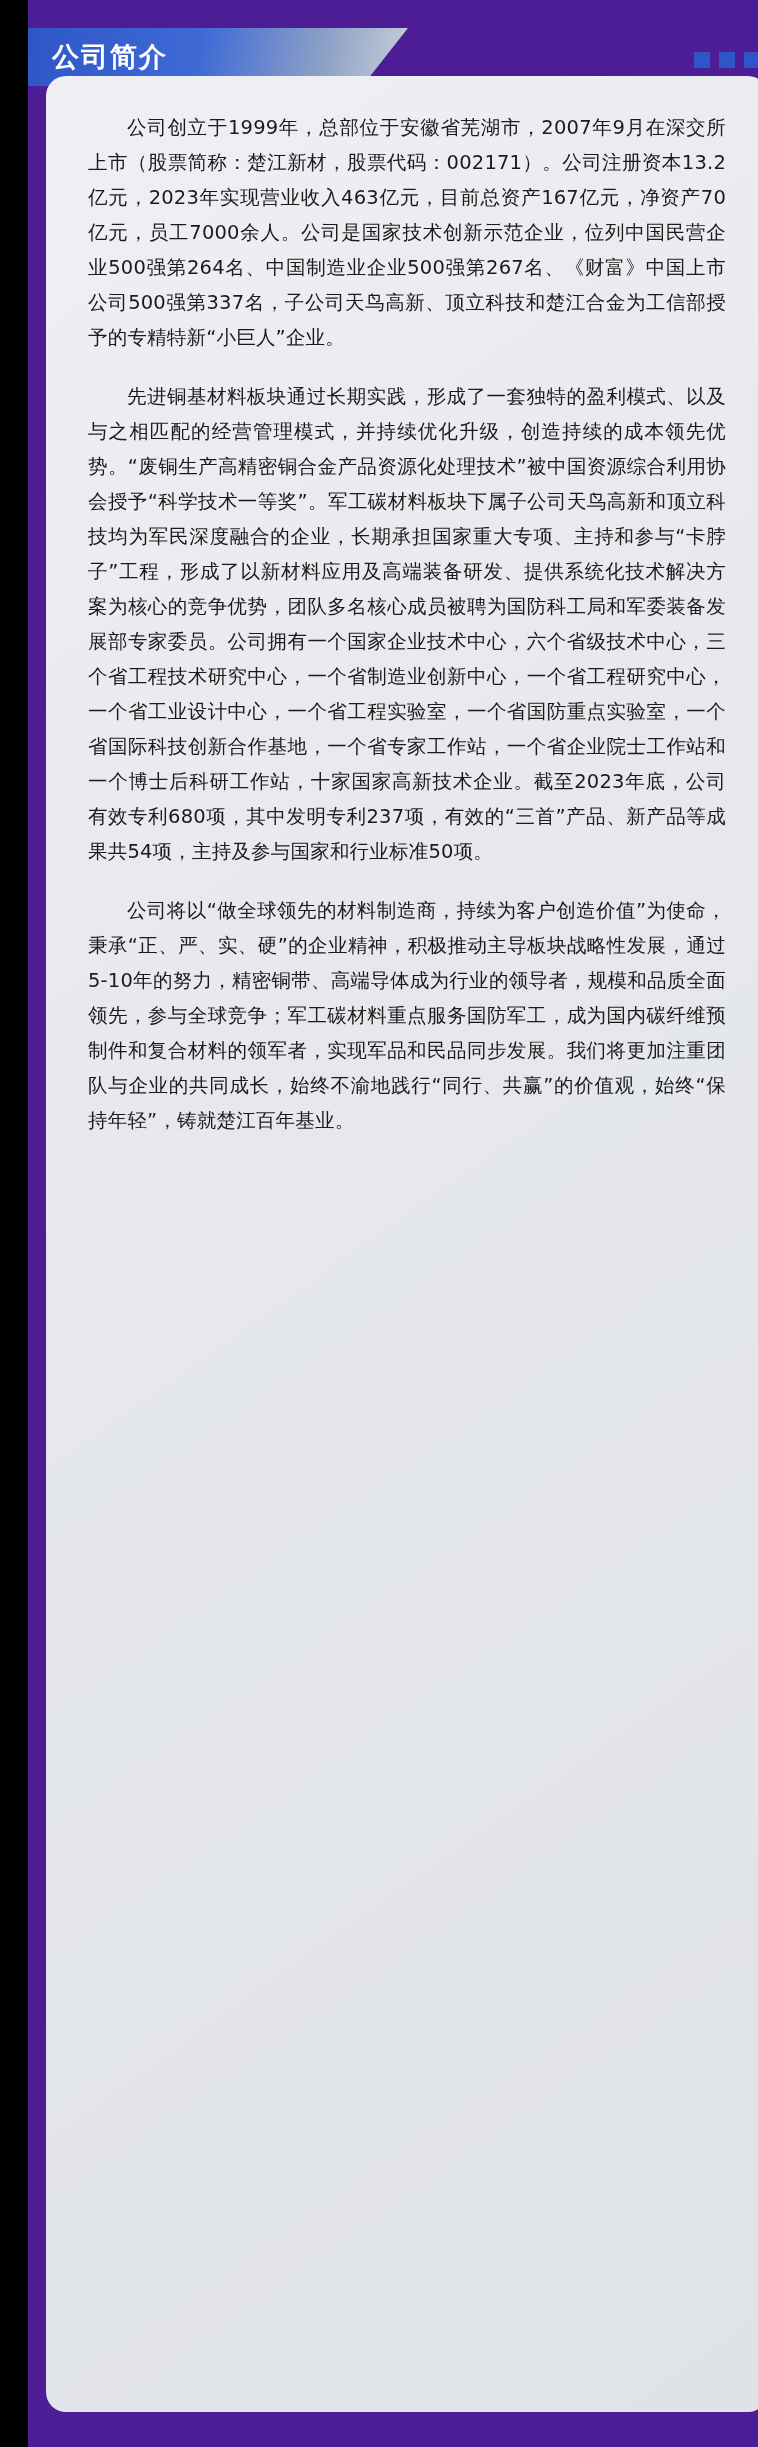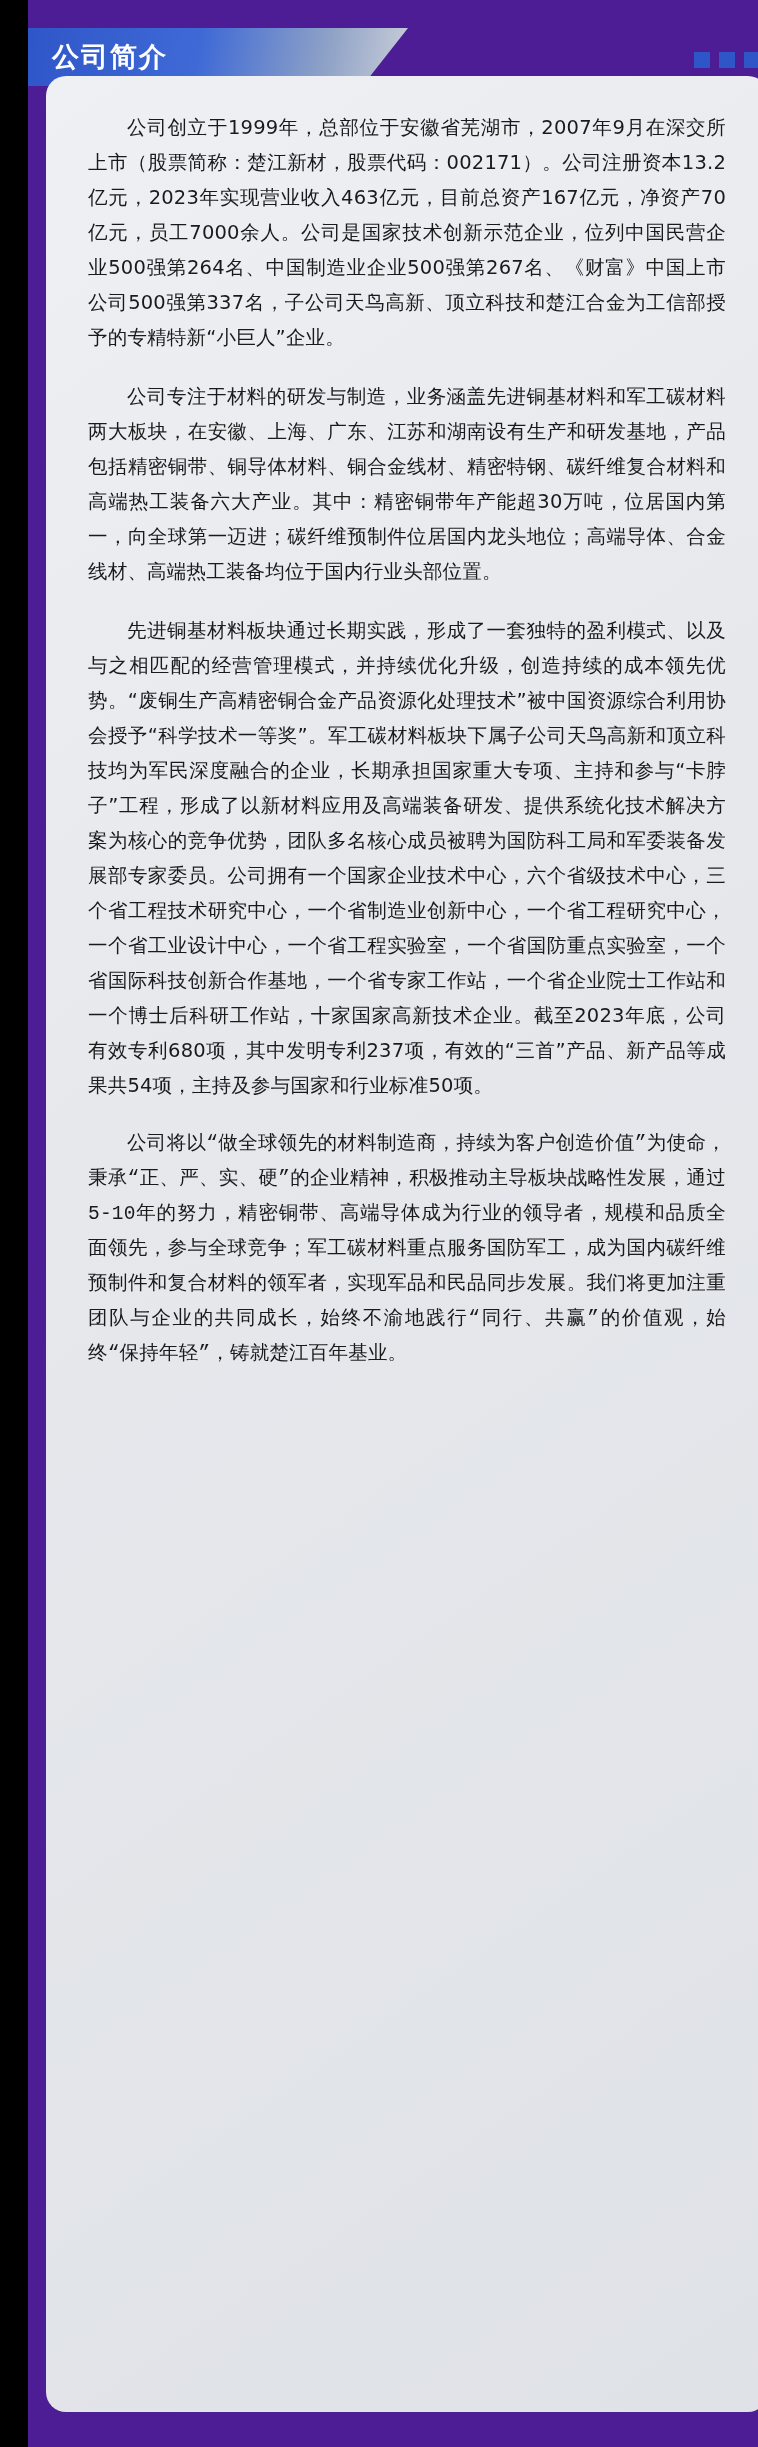--- a/index.html
+++ b/index.html
@@ -88,40 +88,38 @@
     line-height: 35px;
     color: #1a1a1a;
     text-align: justify;
     text-justify: inter-ideograph;
     text-indent: 2em;
     font-family: "DejaVu Sans", "Liberation Sans", sans-serif;
     letter-spacing: 0.2px;
   }
   p.para:last-child {
     margin-bottom: 0;
-    font-family: Liberation Mono, monospace;
   }
 </style>
 </head>
 <body>
 
 <div class="page">
 
   <div class="header">
     <div class="header-bar"></div>
     <div class="header-title">公司简介</div>
     <div class="header-dots">
       <i></i>
       <i></i>
       <i></i>
     </div>
   </div>
 
   <div class="card">
     <div class="card-inner">
       <p class="para">公司创立于1999年，总部位于安徽省芜湖市，2007年9月在深交所上市（股票简称：楚江新材，股票代码：002171）。公司注册资本13.2亿元，2023年实现营业收入463亿元，目前总资产167亿元，净资产70亿元，员工7000余人。公司是国家技术创新示范企业，位列中国民营企业500强第264名、中国制造业企业500强第267名、《财富》中国上市公司500强第337名，子公司天鸟高新、顶立科技和楚江合金为工信部授予的专精特新“小巨人”企业。</p>
-      <p class="para">公司专注于材料的研发与制造，业务涵盖先进铜基材料和军工碳材料两大板块，在安徽、上海、广东、江苏和湖南设有生产和研发基地，产品包括精密铜带、铜导体材料、铜合金线材、精密特钢、碳纤维复合材料和高端热工装备六大产业。其中：精密铜带年产能超30万吨，位居国内第一，向全球第一迈进；碳纤维预制件位居国内龙头地位；高端导体、合金线材、高端热工装备均位于国内行业头部位置。</p>
       <p class="para">先进铜基材料板块通过长期实践，形成了一套独特的盈利模式、以及与之相匹配的经营管理模式，并持续优化升级，创造持续的成本领先优势。“废铜生产高精密铜合金产品资源化处理技术”被中国资源综合利用协会授予“科学技术一等奖”。军工碳材料板块下属子公司天鸟高新和顶立科技均为军民深度融合的企业，长期承担国家重大专项、主持和参与“卡脖子”工程，形成了以新材料应用及高端装备研发、提供系统化技术解决方案为核心的竞争优势，团队多名核心成员被聘为国防科工局和军委装备发展部专家委员。公司拥有一个国家企业技术中心，六个省级技术中心，三个省工程技术研究中心，一个省制造业创新中心，一个省工程研究中心，一个省工业设计中心，一个省工程实验室，一个省国防重点实验室，一个省国际科技创新合作基地，一个省专家工作站，一个省企业院士工作站和一个博士后科研工作站，十家国家高新技术企业。截至2023年底，公司有效专利680项，其中发明专利237项，有效的“三首”产品、新产品等成果共54项，主持及参与国家和行业标准50项。</p>
       <p class="para">公司将以“做全球领先的材料制造商，持续为客户创造价值”为使命，秉承“正、严、实、硬”的企业精神，积极推动主导板块战略性发展，通过5-10年的努力，精密铜带、高端导体成为行业的领导者，规模和品质全面领先，参与全球竞争；军工碳材料重点服务国防军工，成为国内碳纤维预制件和复合材料的领军者，实现军品和民品同步发展。我们将更加注重团队与企业的共同成长，始终不渝地践行“同行、共赢”的价值观，始终“保持年轻”，铸就楚江百年基业。</p>
     </div>
   </div>
 
 </div>
 
 </body></html>

